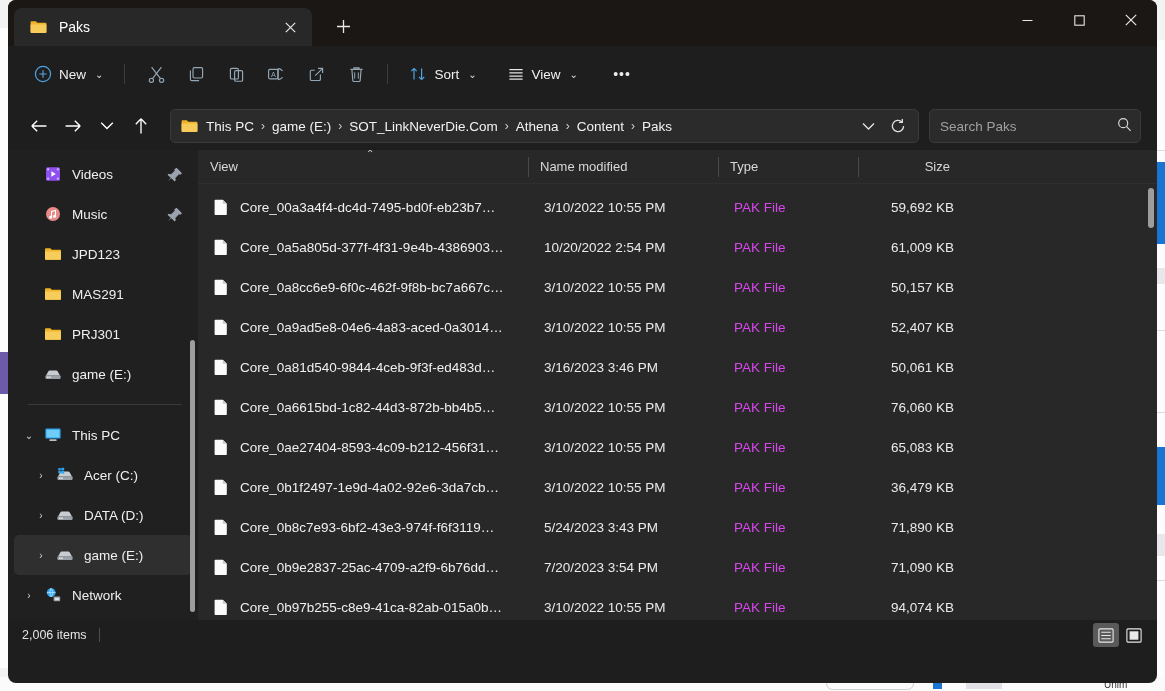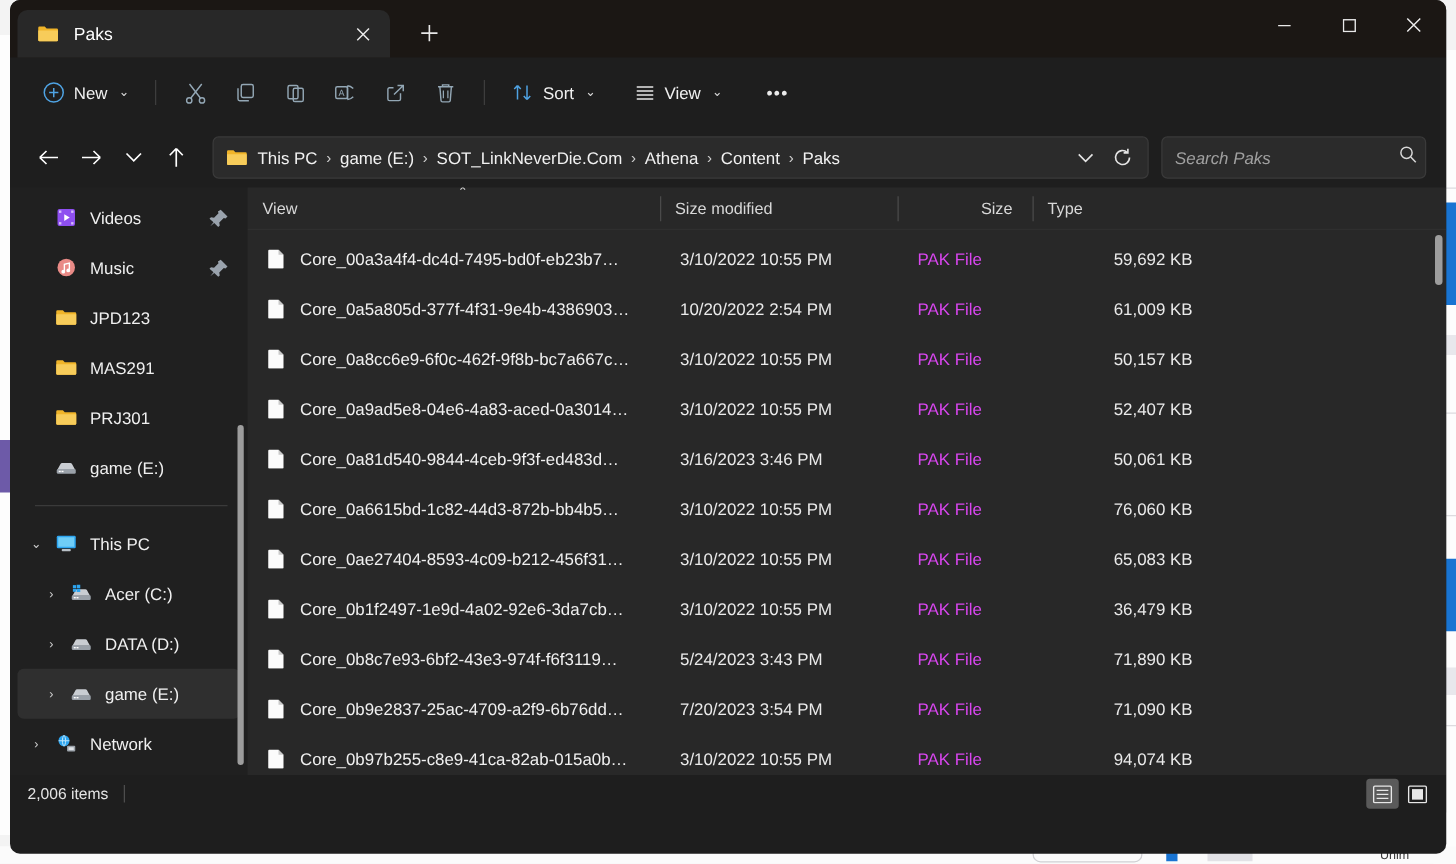--- a/index.html
+++ b/index.html
@@ -200,21 +200,20 @@
     background: #2b2b2b;
     border: 1px solid #3a3a3a;
     border-radius: 5px;
     display: flex; align-items: center;
     padding: 0 10px;
   }
   #searchbox input {
     flex: 1; background: transparent; border: none; outline: none;
     color: #f9a8d4; font-size: 13.5px;
     font-family: "Liberation Sans", sans-serif;
-    font-style: italic;
   }
   #searchbox input::placeholder { color: #a0a0a0; }
 
   
   #body {
     display: flex;
     height: 470px;
     position: relative;
   }
 
@@ -716,27 +715,27 @@
     </div>
 
     <div id="content">
 
       <div id="colheader">
         <div class="col c-name">
           <span class="sort-mark">⌃</span>
           <span>View</span>
         </div>
         <div class="col c-date">
-          <span>Size modified</span>
+          <span>Name modified</span>
+        </div>
+        <div class="col c-type">
+          <span>Type</span>
         </div>
         <div class="col c-size">
           <span>Size</span>
-        </div>
-        <div class="col c-type">
-          <span>Type</span>
         </div>
       </div>
 
       <div class="filelist" id="filelist">
           <div class="frow">
             <div class="f-name">
               <span style="display: flex;">
                 <svg width="18" height="16" viewBox="0 0 18 16">
                   <path d="M3.4 0.8h7.4l4 4v10.4a.8.8 0 01-.8.8H3.4a.8.8 0 01-.8-.8V1.6a.8.8 0 01.8-.8z" fill="#fbfbfb"></path>
                   <path d="M10.8 0.8l4 4h-4z" fill="#c9c9c9"></path>

